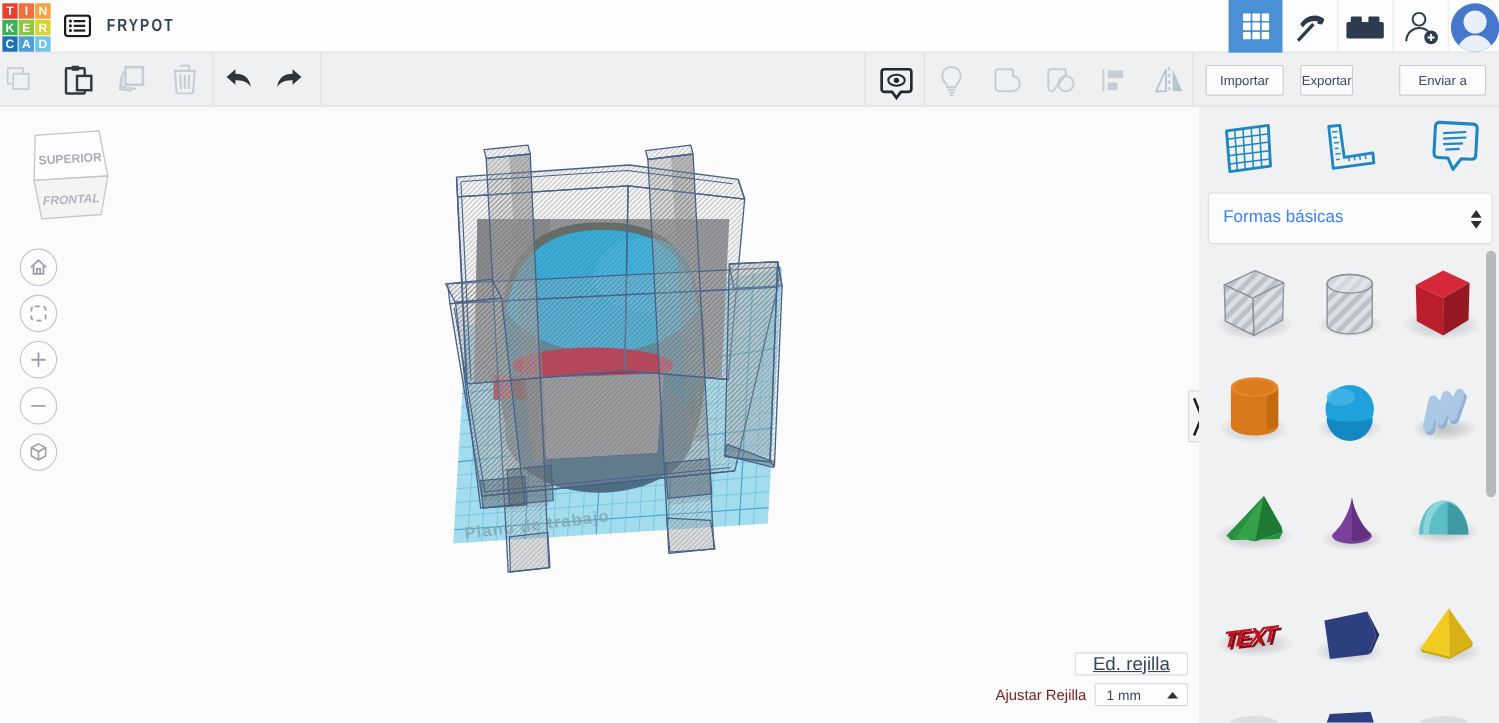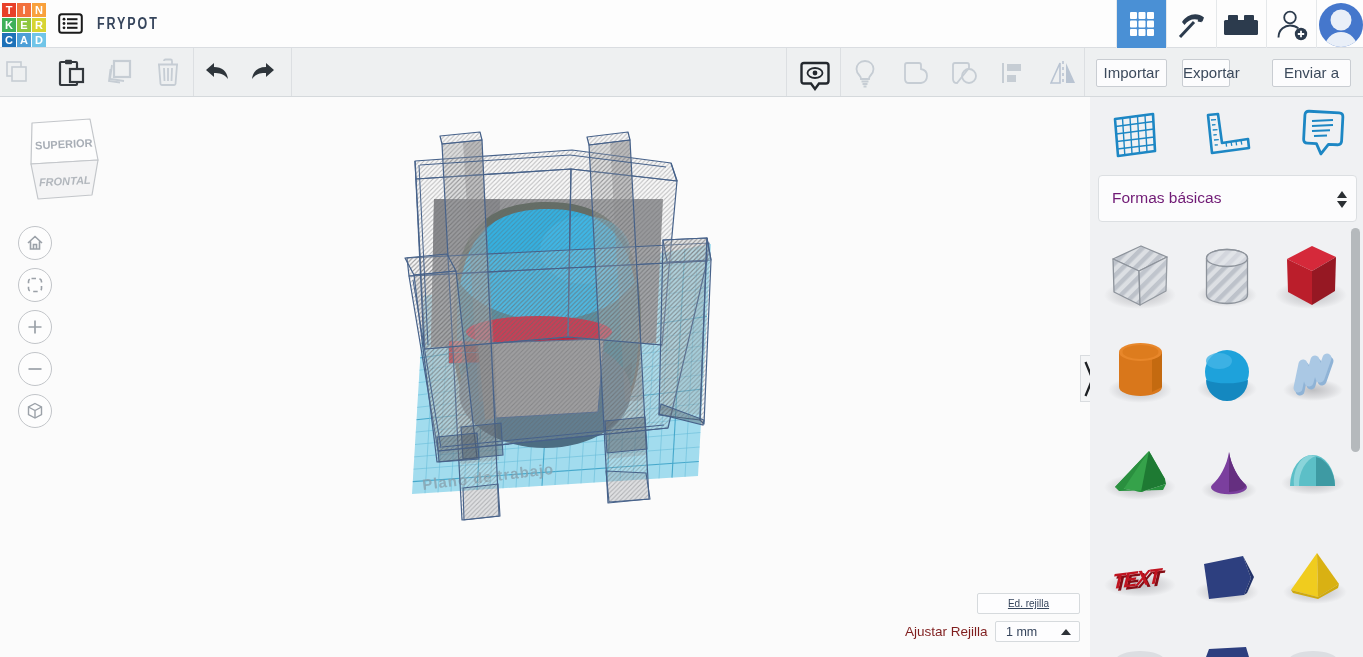--- a/index.html
+++ b/index.html
@@ -1,21 +1,21 @@
 <!DOCTYPE html>
 <html><head><meta charset="utf-8">
 <style>
 *{margin:0;padding:0;box-sizing:border-box;}
 html,body{width:1363px;height:657px;overflow:hidden;font-family:"Liberation Sans",sans-serif;background:#fbfbfb;}
 .abs{position:absolute;}
 #header{position:absolute;left:0;top:0;width:1363px;height:48px;background:#fdfdfd;border-bottom:1px solid #dadde1;}
 #toolbar{position:absolute;left:0;top:48px;width:1363px;height:49px;background:#eef0f1;border-bottom:1px solid #d5d9dc;}
 #canvas{position:absolute;left:0;top:97px;width:1090px;height:560px;background:#fbfbfb;}
 #panel{position:absolute;left:1090px;top:97px;width:273px;height:560px;background:#f0f1f3;}
-.tbtn{position:absolute;top:11px;height:28px;border:1px solid #c9cdd2;border-radius:2px;background:#fcfcfd;color:#3c4a5c;font-size:15px;text-align:center;line-height:26px;}
+.tbtn{position:absolute;top:11px;height:28px;border:1px solid #c9cdd2;border-radius:2px;background:#fcfcfd;color:#3c4a5c;font-size:12px;text-align:center;line-height:26px;}
 .vsep{position:absolute;top:0px;width:1px;height:48px;background:#dcdfe2;}
 .hsep{position:absolute;top:0px;width:1px;height:48px;background:#e5e8ea;}
 .navcirc{position:absolute;width:34px;height:34px;border:1px solid #c2c5c9;border-radius:50%;background:#fdfdfd;}
 </style></head>
 <body>
 <div id="header">
   <svg class="abs" style="left:2px;top:2px" width="46" height="46">
     <g font-family="Liberation Sans,sans-serif" font-size="11" font-weight="bold" text-anchor="middle" fill="#fff">
     <rect x="0" y="1" width="14" height="14" fill="#e8402a"></rect>
         <text x="7" y="12">T</text>
@@ -319,21 +319,21 @@
     <line x1="438" y1="451" x2="668" y2="428"></line>
     <line x1="415" y1="161" x2="424" y2="347"></line>
     <line x1="671" y1="163" x2="677" y2="181"></line>
     <polyline points="420,165 570,155 666,167" stroke-width="1"></polyline>
     <line x1="419" y1="165" x2="428" y2="345" stroke-width="1"></line>
     <line x1="442" y1="447" x2="664" y2="425" stroke-width="1"></line>
     <line x1="413" y1="280" x2="441" y2="448" stroke-width="1"></line>
   </g>
 </svg>
 
-  <div class="abs" style="left:977px;top:496px;width:103px;height:21px;background:#fdfdfe;border:1px solid #d6dadd;border-radius:2px;color:#36455c;font-size:10px;text-align:center;line-height:19px;text-decoration:underline;">Ed. rejilla</div>
+  <div class="abs" style="left:977px;top:496px;width:103px;height:21px;background:#fdfdfe;border:1px solid #d6dadd;border-radius:2px;color:#36455c;font-size:17px;text-align:center;line-height:19px;text-decoration:underline;">Ed. rejilla</div>
   <div class="abs" style="left:905px;top:527px;color:#7f1d1d;font-size:13.5px;">Ajustar Rejilla</div>
   <div class="abs" style="left:995px;top:524px;width:85px;height:21px;background:#fdfdfe;border:1px solid #d6dadd;border-radius:2px;">
      <span style="position:absolute;left:10px;top:3px;font-size:12.5px;color:#36455c;">1 mm</span>
      <svg class="abs" style="right:8px;top:7px" width="10" height="7">
         <polygon points="5,0 10,6 0,6" fill="#2d3238"></polygon>
       </svg>
   </div>
   <div class="abs" style="left:1080px;top:258px;width:16px;height:47px;background:#f4f5f6;border:1px solid #d9dcdf;">
     <svg class="abs" style="left:2px;top:4px" width="12" height="38">
         <path d="M2.5 2 L9.5 19 L2.5 36" fill="none" stroke="#1e2124" stroke-width="2.3"></path>
@@ -362,21 +362,21 @@
   </g>
 </svg>
 <svg class="abs" style="left:210px;top:12px" width="46" height="50" viewBox="0 0 46 50">
   <path d="M8 3 L38 3 Q42 3 42 7 L42 31 Q42 35 38 35 L29 35 L22 45 L17 35 L8 35 Q4 35 4 31 L4 7 Q4 3 8 3 Z" fill="none" stroke="#1d87c4" stroke-width="2.8" stroke-linejoin="round" transform="rotate(3 23 24)"></path>
   <g stroke="#1d87c4" stroke-width="2">
     <path d="M12 12 L33 11 M12 17 L33 16 M12 22 L30 21.3 M14 27 L27 26.4"></path>
   </g>
 </svg>
 
 <div class="abs" style="left:8px;top:78px;width:259px;height:47px;background:#fcfcfd;border:1px solid #dcdfe2;border-radius:4px;">
-  <span style="position:absolute;left:13px;top:13px;font-size:15.5px;color:#701a75;">Formas básicas</span>
+  <span style="position:absolute;left:13px;top:13px;font-size:15.5px;color:#3b82f6;">Formas básicas</span>
   <svg class="abs" style="right:9px;top:15px" width="10" height="17">
     <polygon points="5,0 10,7 0,7" fill="#2b2f33"></polygon>
     <polygon points="5,17 10,10 0,10" fill="#2b2f33"></polygon>
   </svg>
 </div>
 
 <svg class="abs" style="left:0px;top:0px" width="273" height="560" viewBox="1090 97 273 560">
   <defs>
     <pattern id="st" width="9" height="9" patternTransform="rotate(45)" patternUnits="userSpaceOnUse">
       <rect width="9" height="9" fill="#dcdfe3"></rect>

